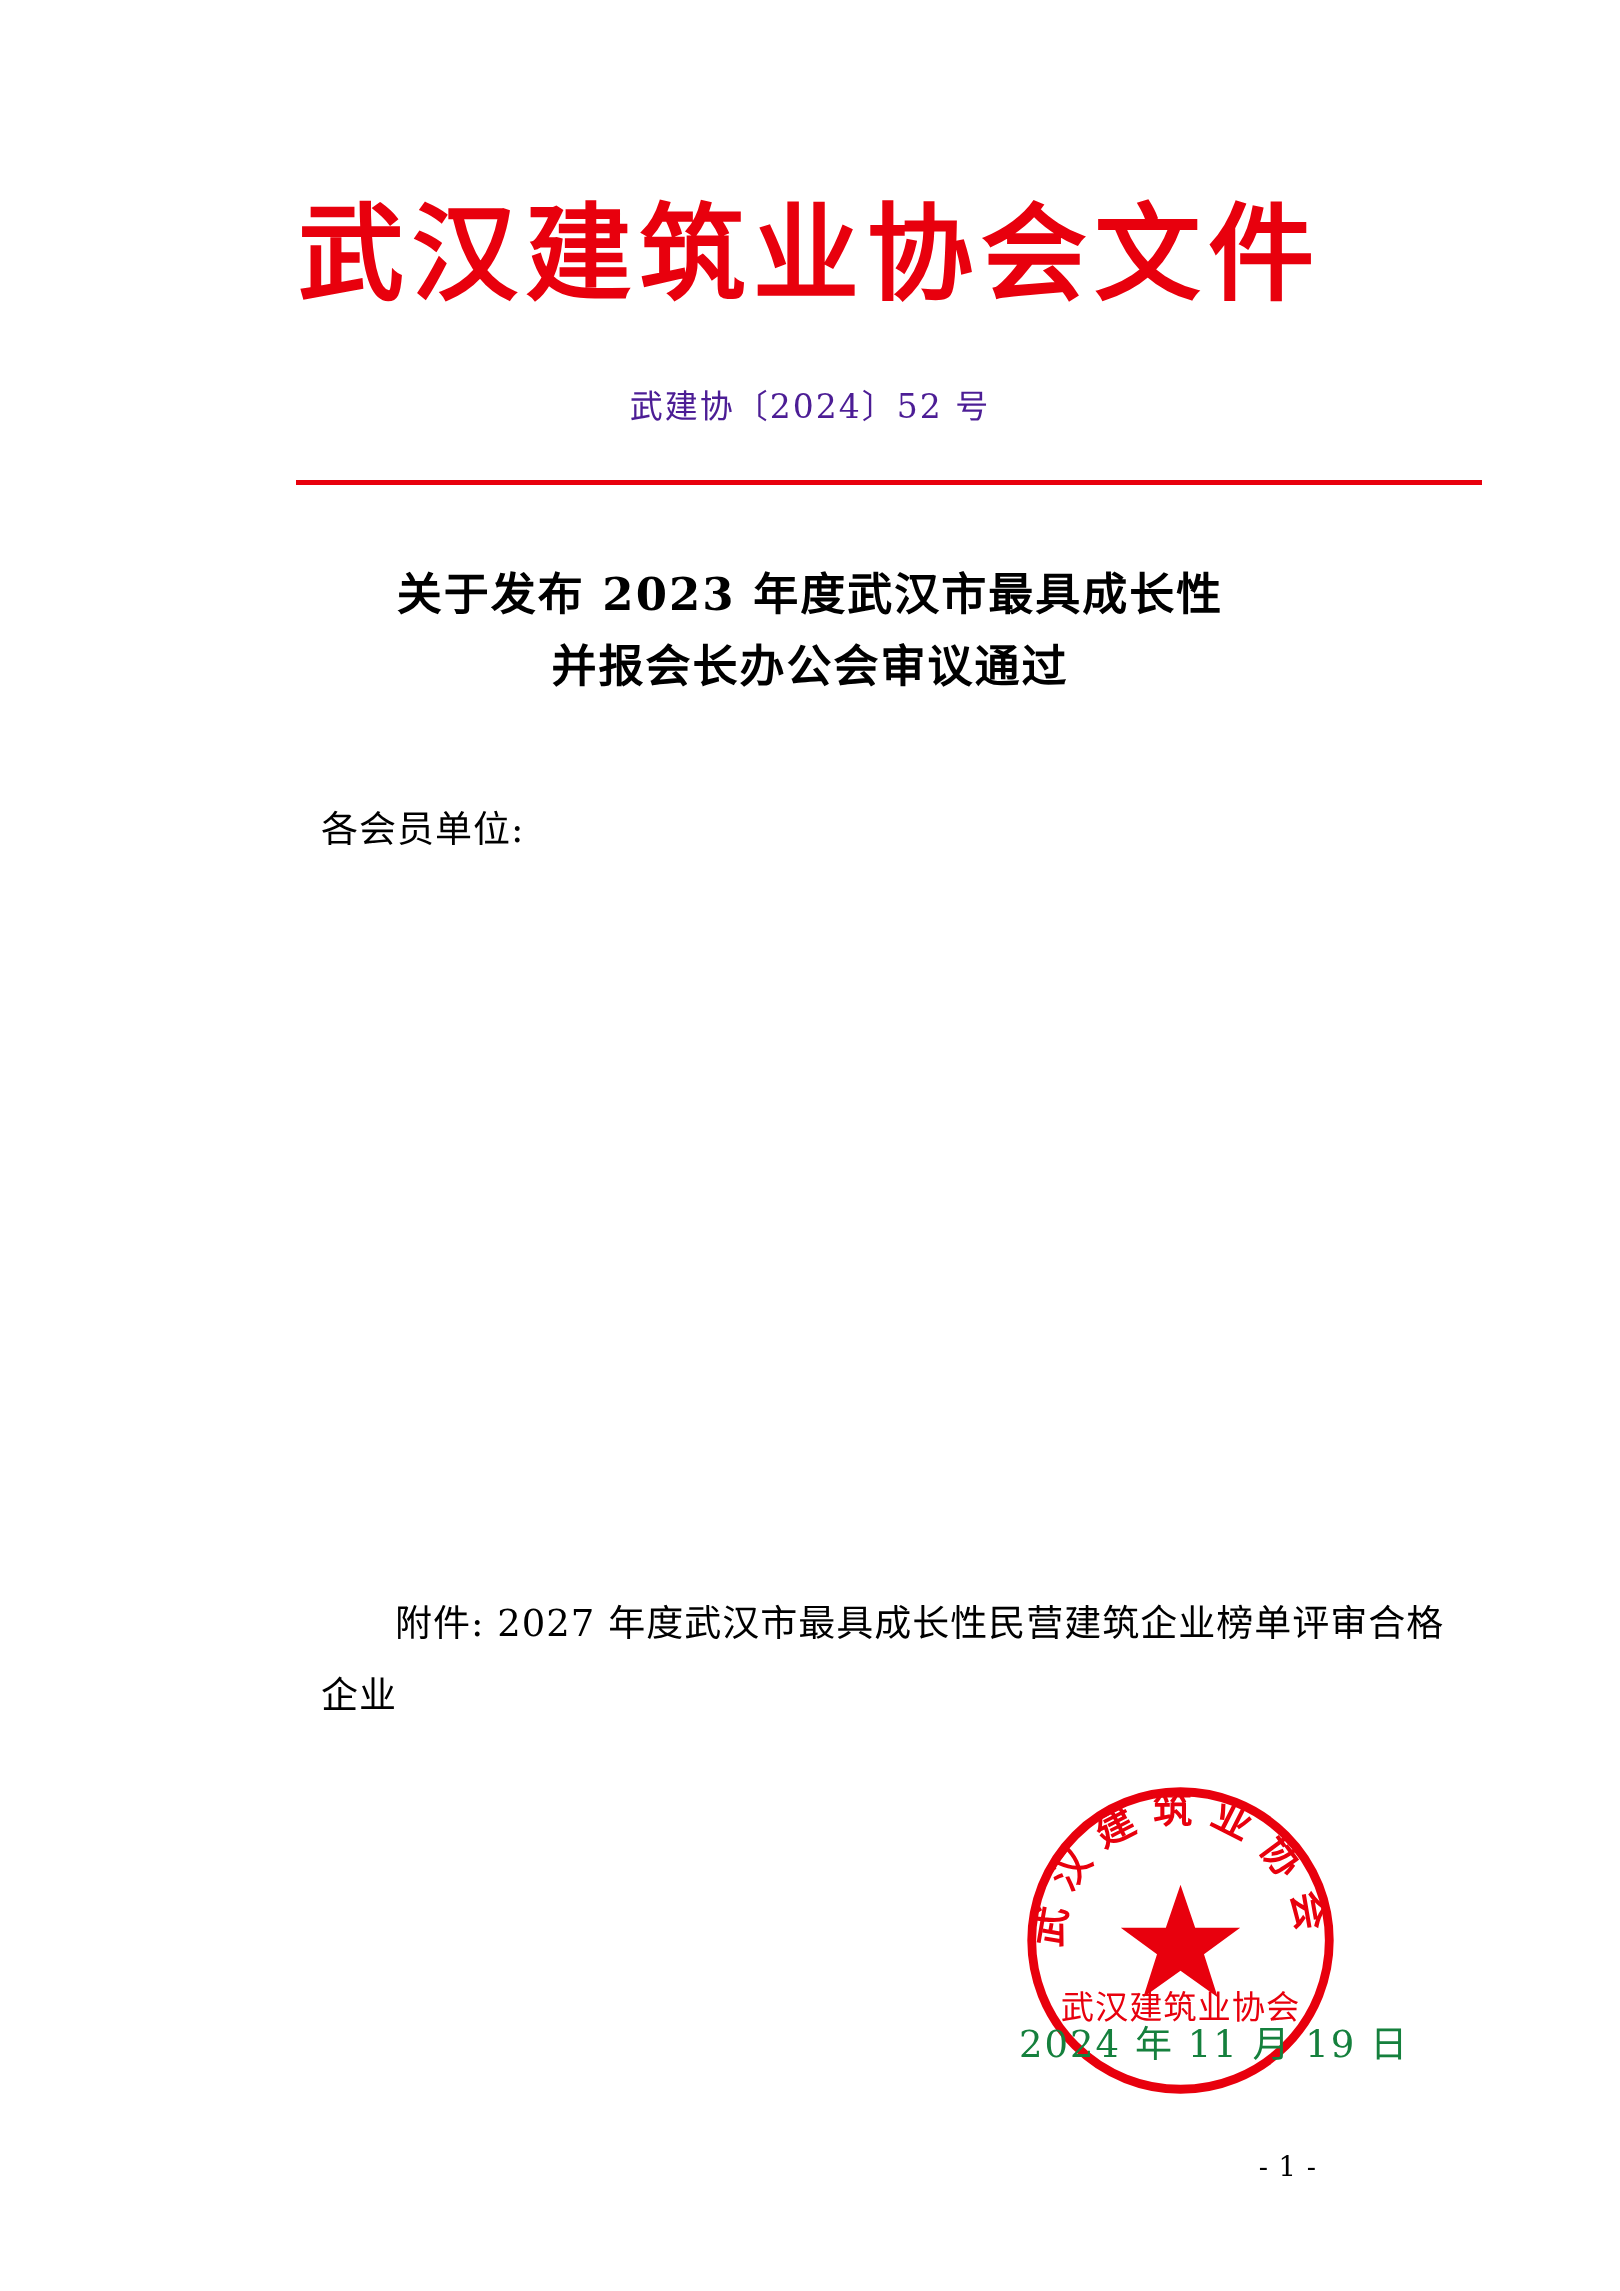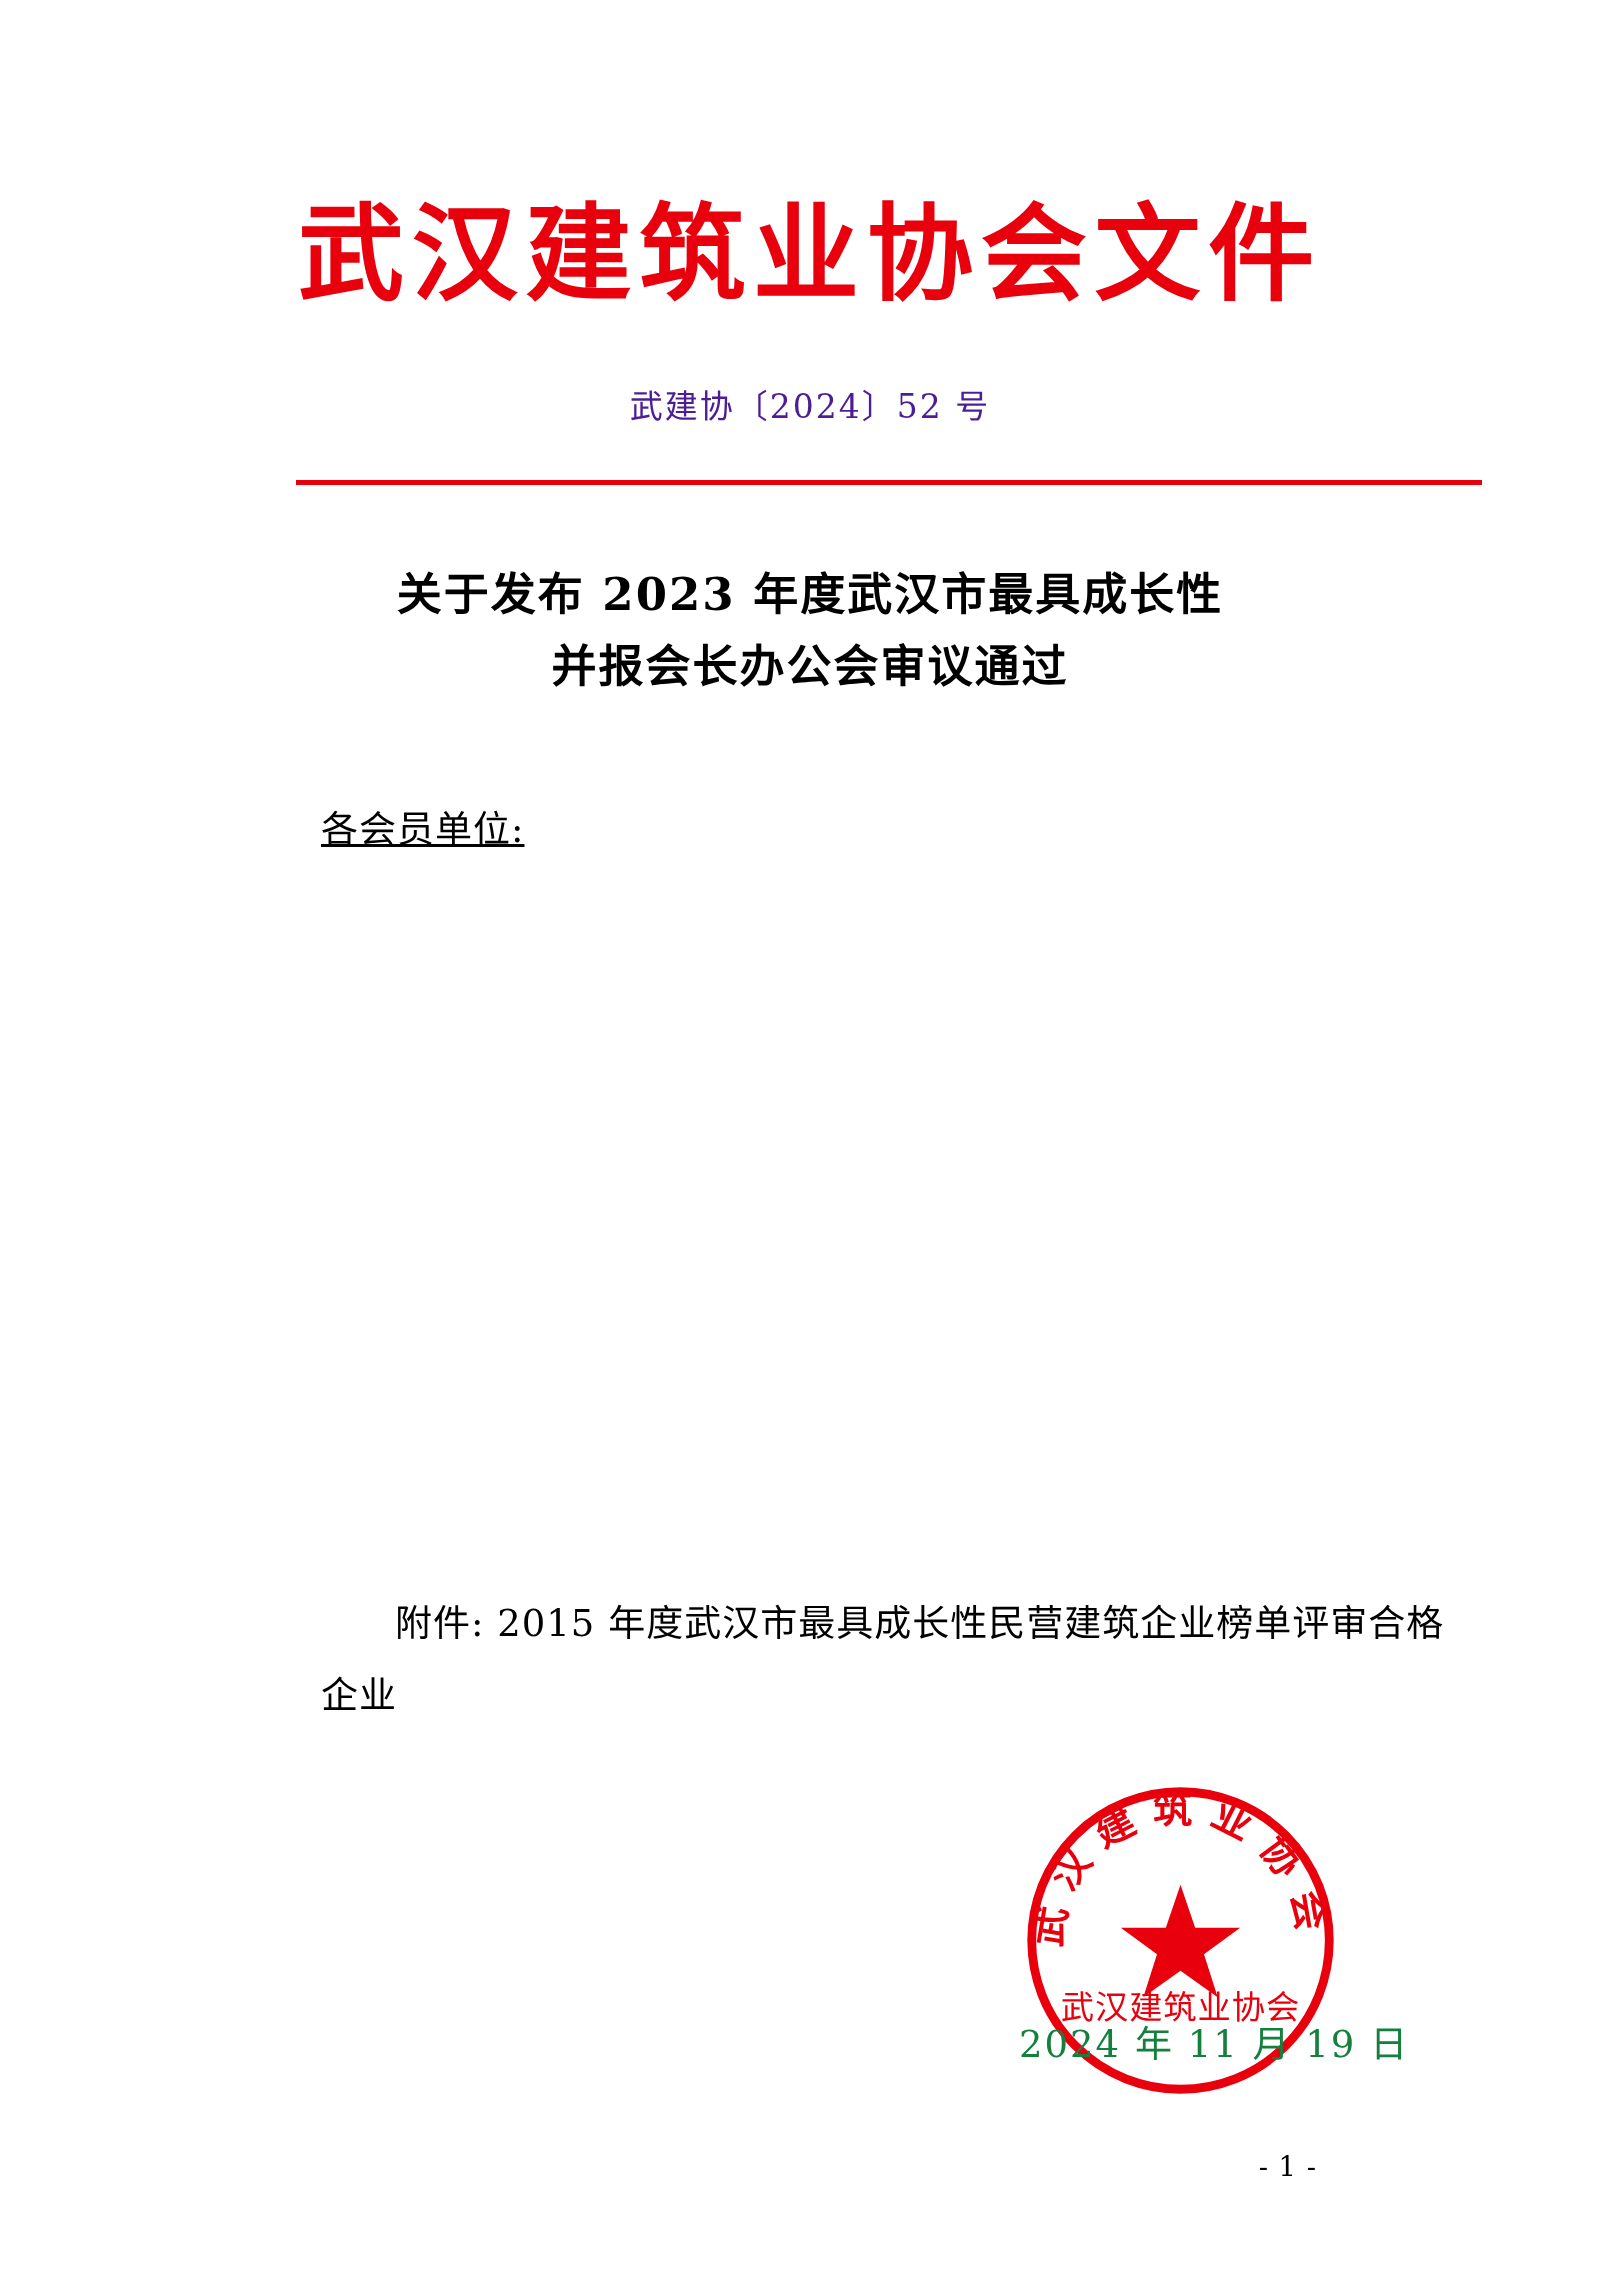--- a/index.html
+++ b/index.html
@@ -75,21 +75,20 @@
     left: 243px;
     width: 1143px;
     font-size: 37px;
     line-height: 1.95;
     color: #000000;
     letter-spacing: 1px;
     text-align: justify;
   }
   .salutation {
     margin: 0 0 3.9px 0;
-    text-decoration: underline;
   }
   .para {
     margin: 0;
     text-indent: 2em;
   }
   .attach-block {
     position: absolute;
     top: 1588px;
     left: 243px;
     width: 1143px;
@@ -145,21 +144,21 @@
   <div class="doc-title">
     <span class="line">关于发布 2023 年度武汉市最具成长性</span>
     <span class="line">并报会长办公会审议通过</span>
   </div>
 
   <div class="body-block">
     <p class="salutation">各会员单位:</p>
   </div>
 
   <div class="attach-block">
-    <p>附件: 2015 年度武汉市最具成长性民营建筑企业榜单评审合格企业</p>
+    <p>附件: 2027 年度武汉市最具成长性民营建筑企业榜单评审合格企业</p>
   </div>
 
   <div class="seal">
     <svg viewBox="0 0 330 330" width="323" height="323" aria-hidden="true">
       <defs>
         <path id="sealArc" d="M 45,165 A 120,120 0 1 1 285,165" fill="none"></path>
       </defs>
       <circle cx="165" cy="165" r="152" fill="none" stroke="#e8000d" stroke-width="9"></circle>
       <text fill="#e8000d" font-size="40" font-family="DejaVu Serif, Liberation Serif, serif" font-weight="700" letter-spacing="16">
         <textPath href="#sealArc" startOffset="50%" text-anchor="middle">武汉建筑业协会</textPath>

